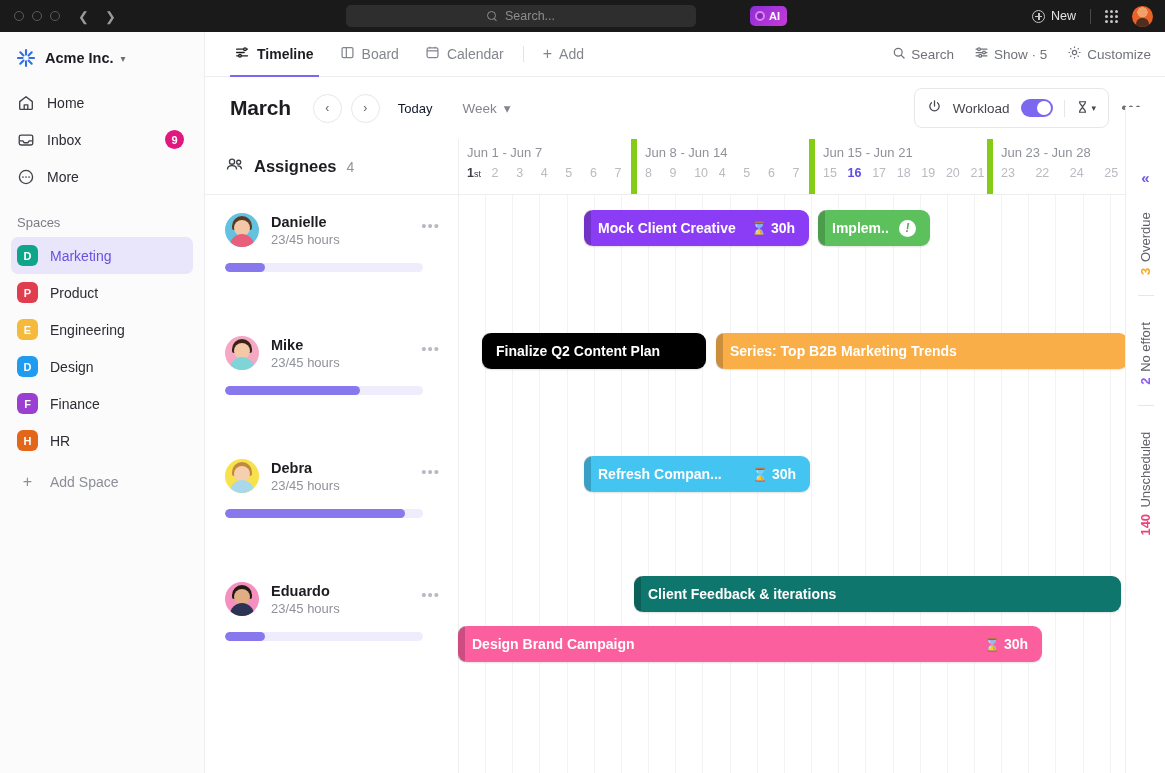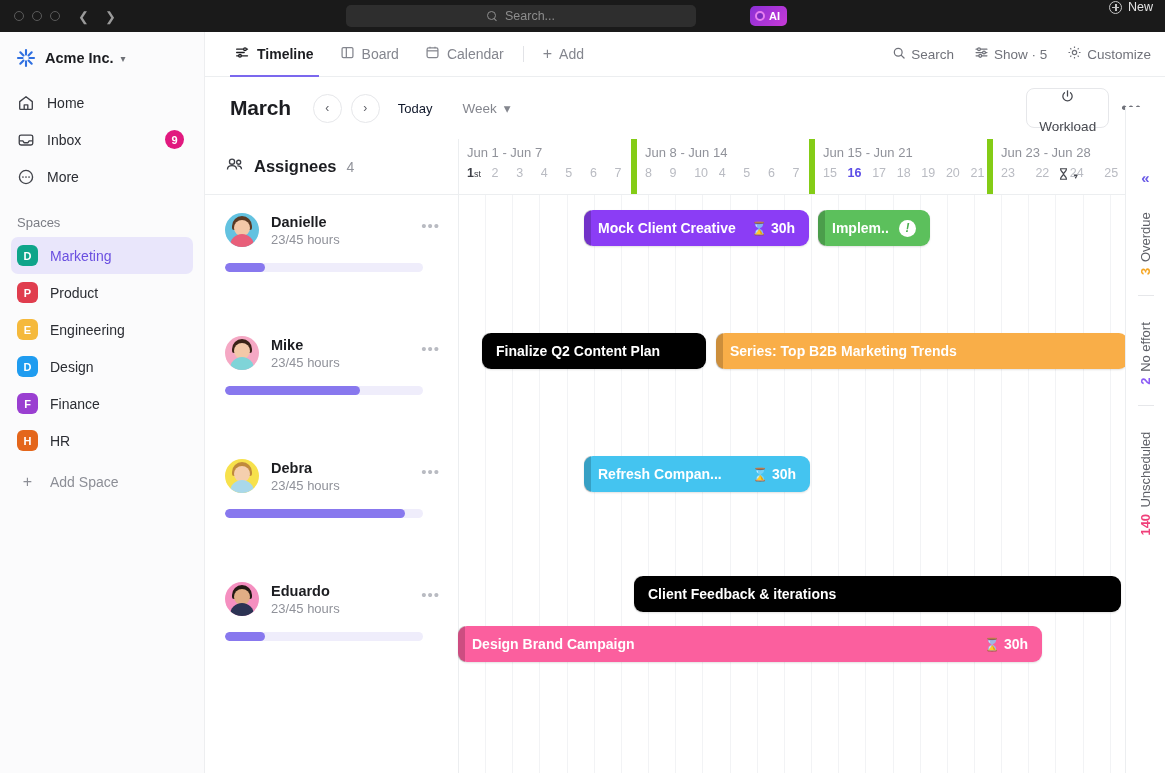--- a/index.html
+++ b/index.html
@@ -40,21 +40,21 @@
   .aibtn {
     position: absolute; left: 750px; top: 6px; height: 20px; padding: 0 7px 0 5px;
     background: linear-gradient(135deg, #8b2fd6, #c73ad6); border-radius: 5px;
     display: flex; align-items: center; gap: 4px;
   }
   .aibtn .ring {
     width: 10px; height: 10px; border-radius: 50%;
     border: 2.5px solid #e87ef0; background: #7c2bc0;
   }
   .aibtn .ailabel { color: #ffffff; font-size: 11px; font-weight: bold; }
-  .topright { position: absolute; right: 0; top: 0; height: 32px; display: flex; align-items: center; gap: 14px; padding-right: 12px; flex-direction: column; }
+  .topright { position: absolute; right: 0; top: 0; height: 32px; display: flex; align-items: center; gap: 14px; padding-right: 12px; }
   .newbtn { display: flex; align-items: center; gap: 6px; color: #e4e4e4; font-size: 12.5px; }
   .plus-circ {
     width: 13px; height: 13px; border: 1.2px solid #c5c5c5; border-radius: 50%;
     position: relative; display: inline-block;
   }
   .plus-circ::before, .plus-circ::after {
     content: ""; position: absolute; background: #c5c5c5;
   }
   .plus-circ::before { width: 7px; height: 1.2px; left: 2px; top: 5.4px; }
   .plus-circ::after { height: 7px; width: 1.2px; top: 2px; left: 5.4px; }
@@ -128,21 +128,21 @@
   .month { font-size: 21px; font-weight: bold; color: #1c1d21; letter-spacing: -0.2px; }
   .circbtn {
     width: 29px; height: 29px; border-radius: 50%; border: 1px solid #e6e7ea;
     display: flex; align-items: center; justify-content: center; color: #5d5f66; font-size: 12px;
   }
   .today { font-size: 13px; color: #0f172a; }
   .weeksel { display: flex; align-items: center; gap: 7px; font-size: 13.5px; color: #84868e; }
   .tb-right { position: absolute; right: 17px; display: flex; align-items: center; gap: 6px; }
   .wlbox {
     display: flex; align-items: center; gap: 11px; height: 40px; padding: 0 12px;
-    border: 1px solid #e6e7ea; border-radius: 8px; flex-direction: column;
+    border: 1px solid #e6e7ea; border-radius: 8px;
   }
   .wl-label { font-size: 13.5px; color: #45474e; }
   .toggle { width: 32px; height: 18px; border-radius: 9px; background: #7b68ee; position: relative; }
   .toggle::after { content: ""; position: absolute; width: 14px; height: 14px; border-radius: 50%; background: #fff; top: 2px; right: 2px; }
   .wl-sep { width: 1px; height: 17px; background: #e6e7ea; }
   .dots3 { font-size: 17px; color: #70727a; letter-spacing: 1px; padding: 0 6px; }
 
   
   .tl { position: absolute; top: 107px; left: 0; right: 0; bottom: 0; }
   .tl-head { height: 56px; display: flex; border-bottom: 1px solid #eceef0; position: relative; }
@@ -652,21 +652,21 @@
 
         <div class="bar" style="left:125px;top:261px;width:226px;background:#44c4f0;">
           <span class="lhandle"></span>
           <span class="btext">Refresh Compan...</span>
           <span class="bhours">
             <span class="hg">⌛</span>
             <span>30h</span>
           </span>
         </div>
 
-        <div class="bar" style="left:175px;top:381px;width:487px;background:#000000;">
+        <div class="bar" style="left:175px;top:381px;width:487px;background:#0f766e;">
           <span class="lhandle"></span>
           <span class="btext">Client Feedback &amp; iterations</span>
         </div>
         <div class="bar" style="left:-1px;top:431px;width:584px;background:#fb5f9e;">
           <span class="lhandle"></span>
           <span class="btext">Design Brand Campaign</span>
           <span class="bhours">
             <span class="hg">⌛</span>
             <span>30h</span>
           </span>

